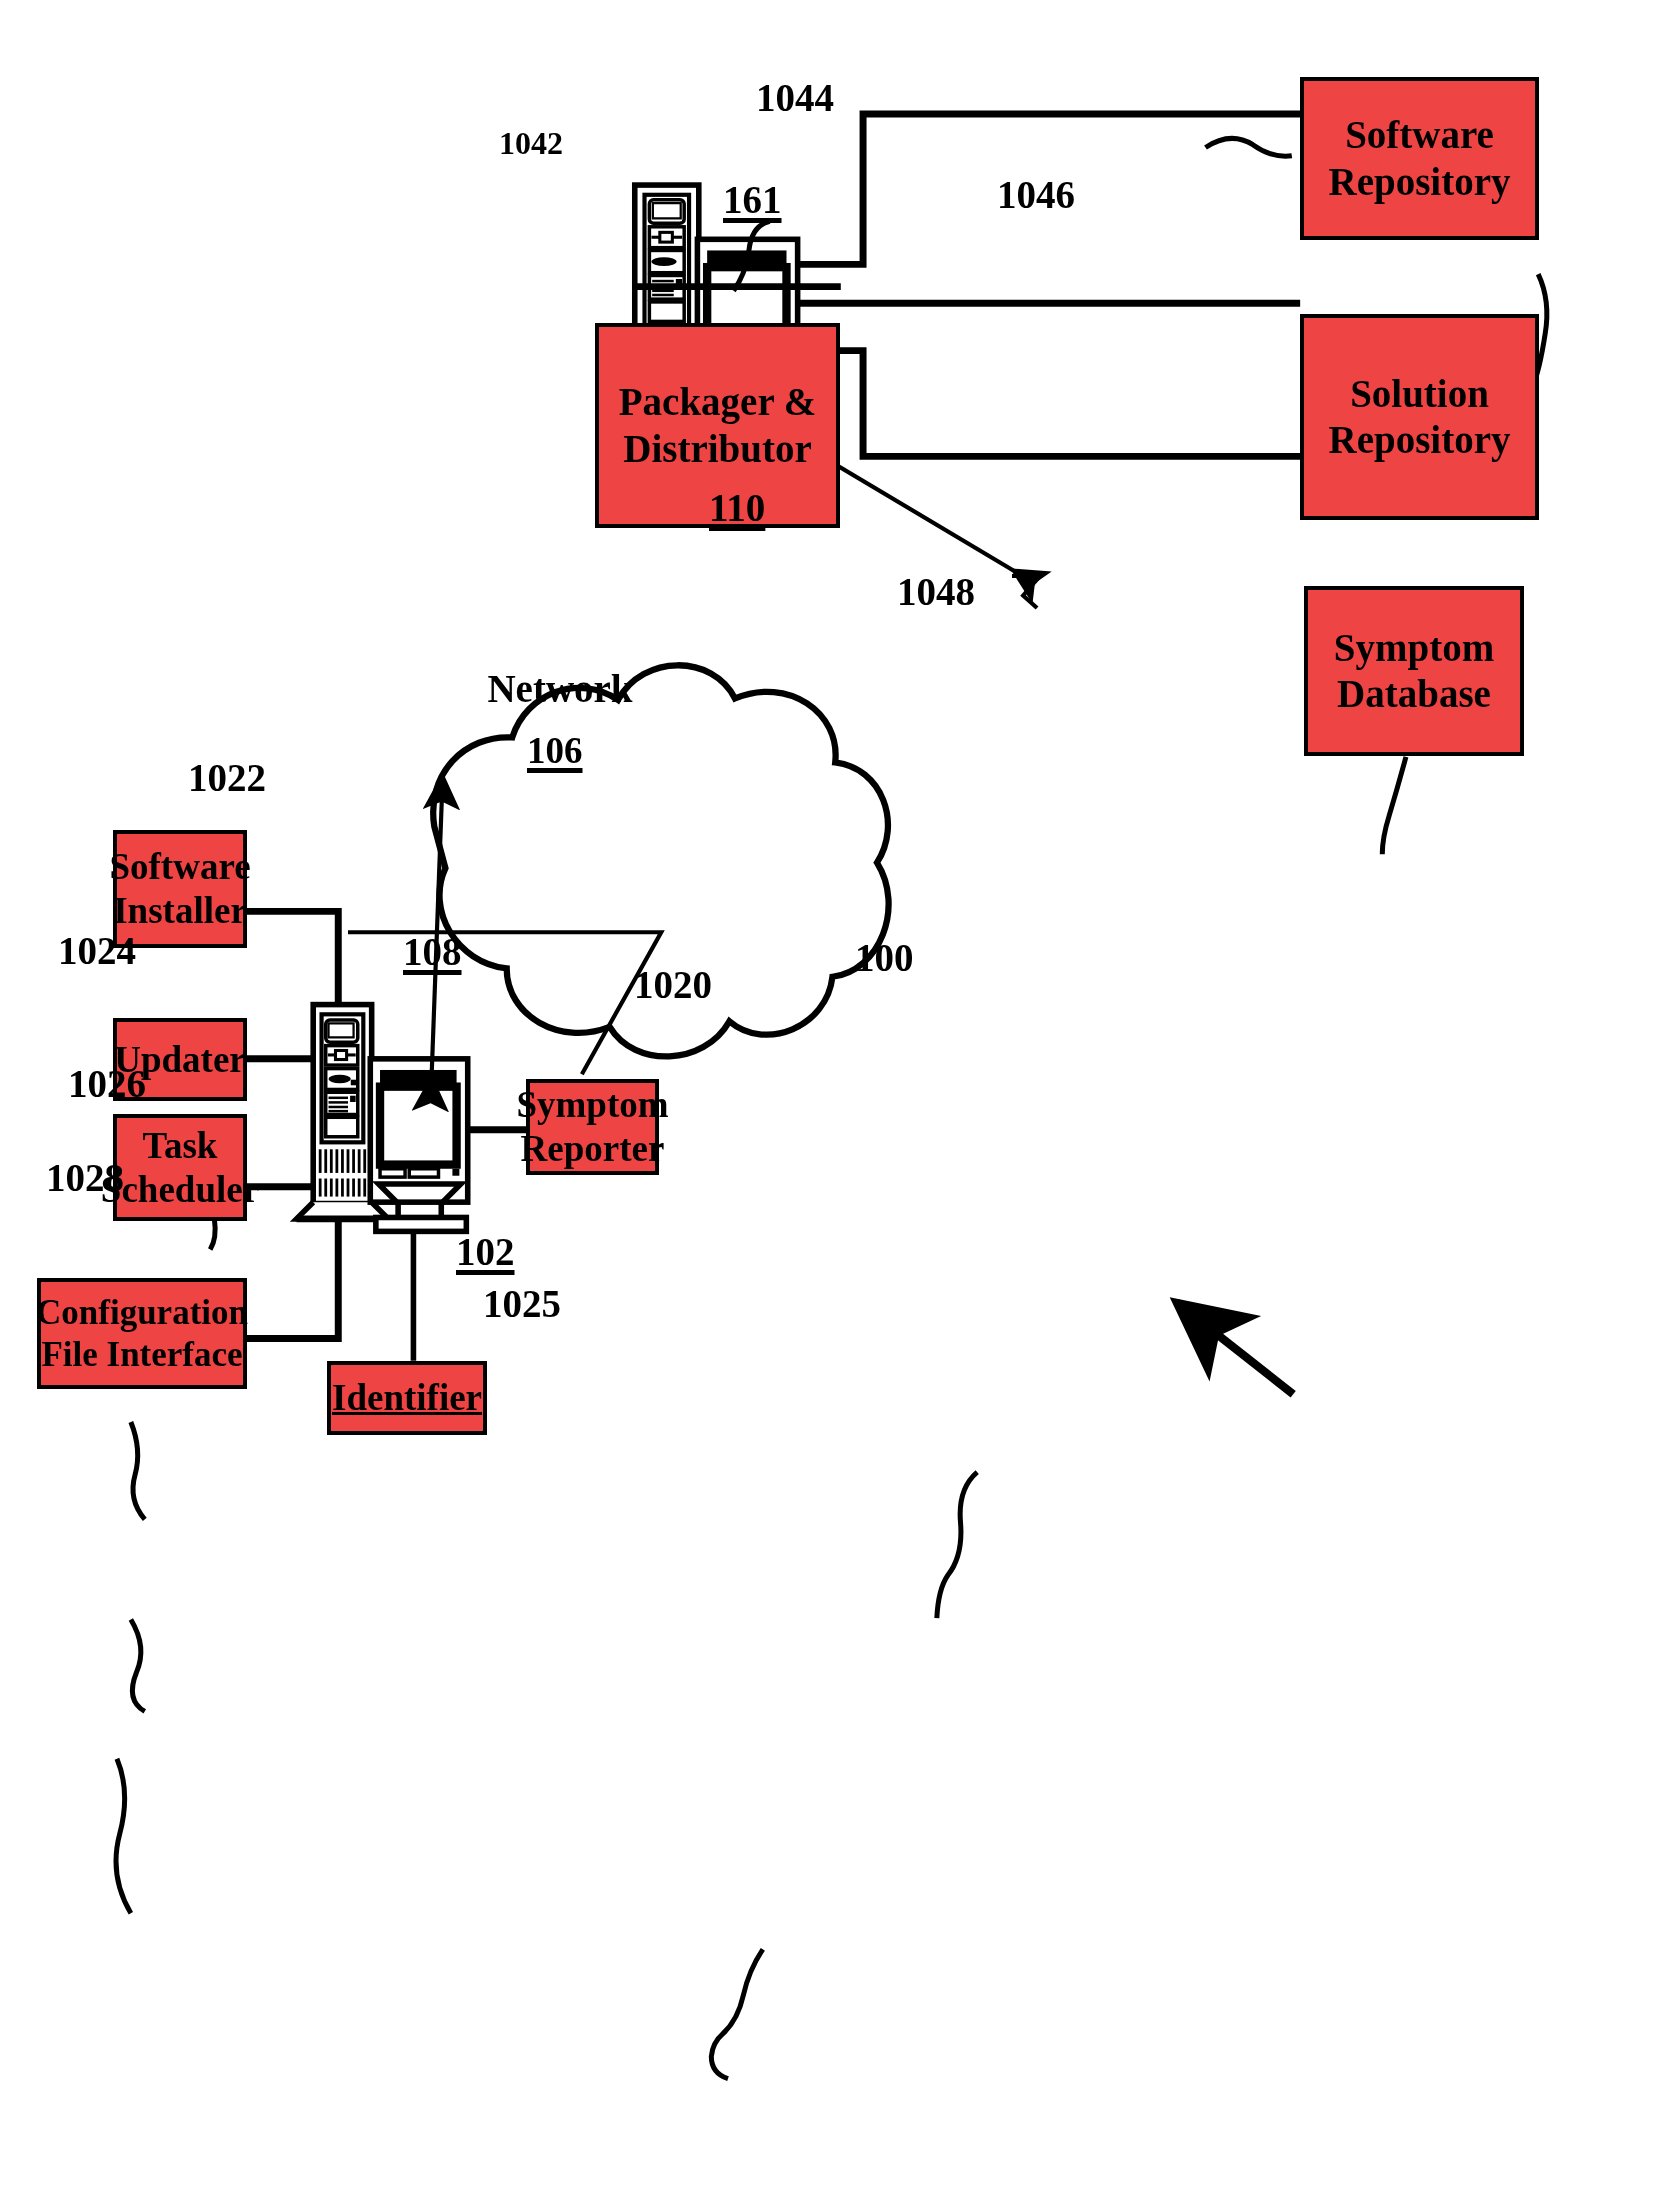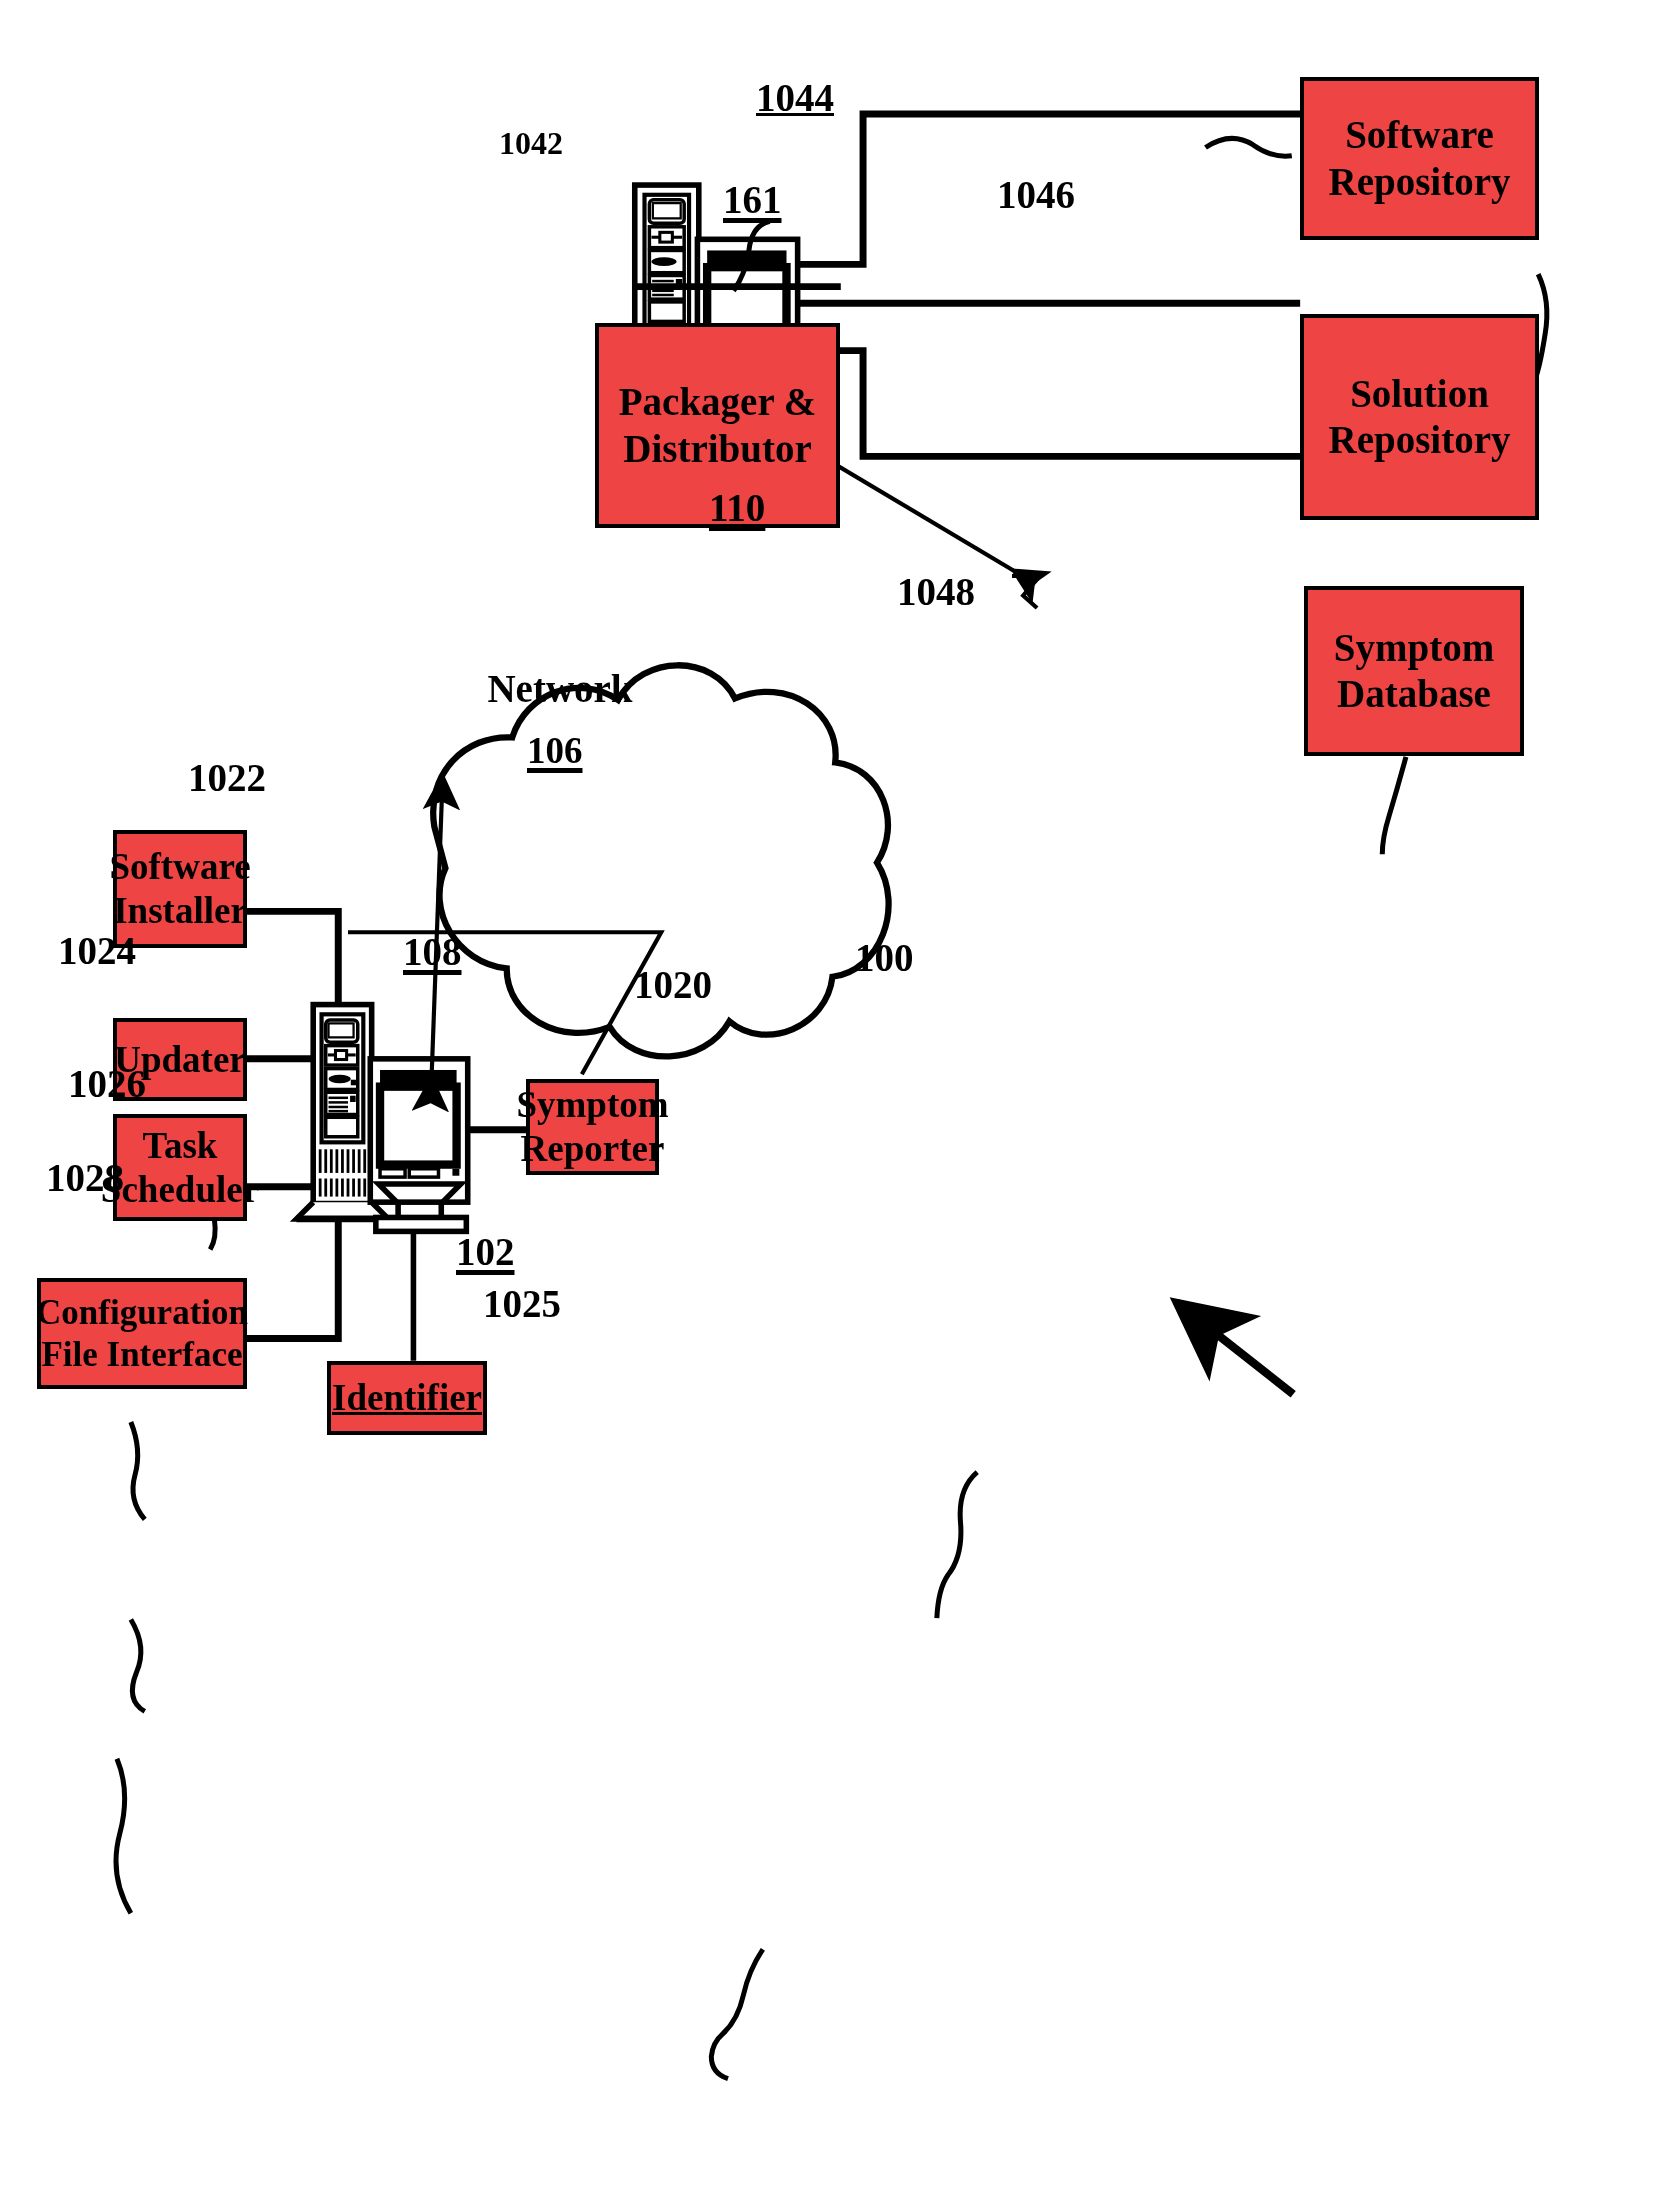--- a/index.html
+++ b/index.html
@@ -291,21 +291,21 @@
   </div>
 
   <div class="box" style="left:327px; top:1361px; width:160px; height:74px; font-size:37px;text-decoration:underline;">
     <span>Identifier</span>
   </div>
 
   <div class="cloudtext" style="left:467px; top:666px; width:186px; font-size:39px;">Network</div>
   <div class="cloudtext reflabel under" style="left:527px; top:729px; font-size:37px;">106</div>
 
   <div class="reflabel" style="left:499px; top:125px; font-size:32px;text-align:right;">1042</div>
-  <div class="reflabel" style="left:756px; top:75px; font-size:39px;text-decoration:underline;">1044</div>
+  <div class="reflabel" style="left:756px; top:75px; font-size:39px;">1044</div>
   <div class="reflabel" style="left:997px; top:172px; font-size:39px;">1046</div>
   <div class="reflabel" style="left:897px; top:569px; font-size:39px;">1048</div>
   <div class="reflabel under" style="left:723px; top:177px; font-size:39px;">161</div>
   <div class="reflabel under" style="left:709px; top:485px; font-size:39px;">110</div>
   <div class="reflabel" style="left:188px; top:755px; font-size:39px;">1022</div>
   <div class="reflabel" style="left:58px; top:928px; font-size:39px;">1024</div>
   <div class="reflabel" style="left:68px; top:1061px; font-size:39px;">1026</div>
   <div class="reflabel" style="left:46px; top:1155px; font-size:39px;">1028</div>
   <div class="reflabel under" style="left:403px; top:929px; font-size:39px;">108</div>
   <div class="reflabel" style="left:634px; top:962px; font-size:39px;">1020</div>

